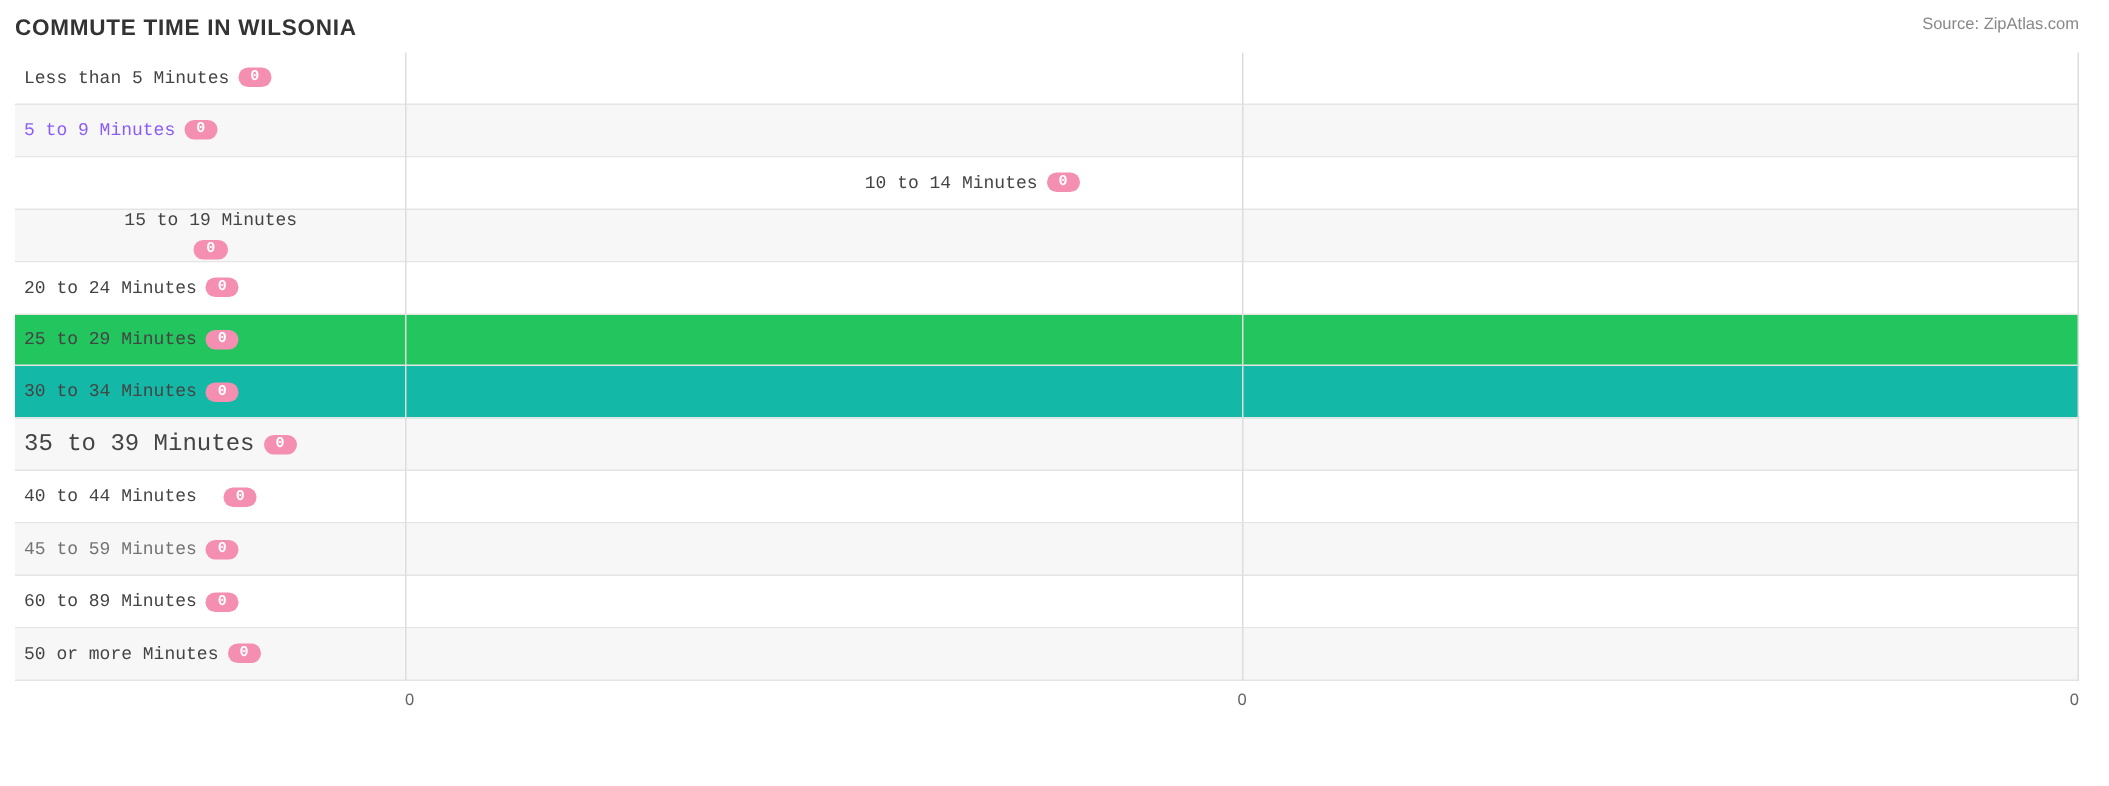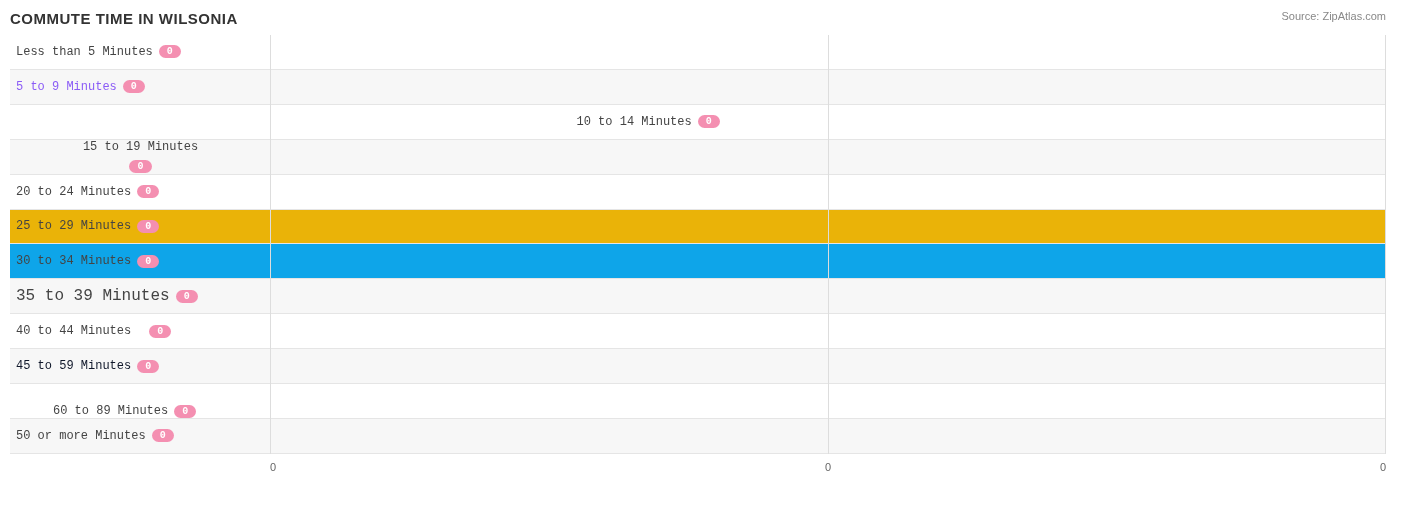--- a/index.html
+++ b/index.html
@@ -114,30 +114,30 @@
         </div>
         <div style="display: flex; align-items: center; height: 8.33333%; background: rgb(255, 255, 255); border-bottom: 1px solid rgb(229, 229, 229); position: relative;">
           <div style="width: 255px; display: flex; align-items: center; padding-left: 6px; gap: 6px; flex-shrink: 0; height: 100%;">
             <span style="font-size: 12px; color: rgb(68, 68, 68); white-space: nowrap;">20 to 24 Minutes</span>
             <span style="background: rgb(244, 143, 177); color: rgb(255, 255, 255); font-size: 10px; font-weight: bold; border-radius: 12px; padding: 1px 8px; white-space: nowrap; flex-shrink: 0;">0</span>
           </div>
           <div style="flex: 1 1 0%; height: 100%; display: flex; align-items: center;">
             <div style="height: 50%; background: rgb(244, 143, 177); width: 0px; border-radius: 0px 2px 2px 0px;"></div>
           </div>
         </div>
-        <div style="display: flex; align-items: center; height: 8.33333%; background: #eab308; border-bottom: 1px solid rgb(229, 229, 229); position: relative;">
+        <div style="display: flex; align-items: center; height: 8.33333%; background: #22c55e; border-bottom: 1px solid rgb(229, 229, 229); position: relative;">
           <div style="width: 255px; display: flex; align-items: center; padding-left: 6px; gap: 6px; flex-shrink: 0; height: 100%;">
             <span style="font-size: 12px; color: rgb(68, 68, 68); white-space: nowrap;">25 to 29 Minutes</span>
             <span style="background: rgb(244, 143, 177); color: rgb(255, 255, 255); font-size: 10px; font-weight: bold; border-radius: 12px; padding: 1px 8px; white-space: nowrap; flex-shrink: 0;">0</span>
           </div>
           <div style="flex: 1 1 0%; height: 100%; display: flex; align-items: center;">
             <div style="height: 50%; background: rgb(244, 143, 177); width: 0px; border-radius: 0px 2px 2px 0px;"></div>
           </div>
         </div>
-        <div style="display: flex; align-items: center; height: 8.33333%; background: #0ea5e9; border-bottom: 1px solid rgb(229, 229, 229); position: relative;">
+        <div style="display: flex; align-items: center; height: 8.33333%; background: #14b8a6; border-bottom: 1px solid rgb(229, 229, 229); position: relative;">
           <div style="width: 255px; display: flex; align-items: center; padding-left: 6px; gap: 6px; flex-shrink: 0; height: 100%;">
             <span style="font-size: 12px; color: rgb(68, 68, 68); white-space: nowrap;">30 to 34 Minutes</span>
             <span style="background: rgb(244, 143, 177); color: rgb(255, 255, 255); font-size: 10px; font-weight: bold; border-radius: 12px; padding: 1px 8px; white-space: nowrap; flex-shrink: 0;">0</span>
           </div>
           <div style="flex: 1 1 0%; height: 100%; display: flex; align-items: center;">
             <div style="height: 50%; background: rgb(244, 143, 177); width: 0px; border-radius: 0px 2px 2px 0px;"></div>
           </div>
         </div>
         <div style="display: flex; align-items: center; height: 8.33333%; background: rgb(247, 247, 247); border-bottom: 1px solid rgb(229, 229, 229); position: relative;">
           <div style="width: 255px; display: flex; align-items: center; padding-left: 6px; gap: 6px; flex-shrink: 0; height: 100%;">
@@ -152,29 +152,29 @@
           <div style="width: 255px; display: flex; align-items: center; padding-left: 6px; gap: 18px; flex-shrink: 0; height: 100%;">
             <span style="font-size: 12px; color: rgb(68, 68, 68); white-space: nowrap;">40 to 44 Minutes</span>
             <span style="background: rgb(244, 143, 177); color: rgb(255, 255, 255); font-size: 10px; font-weight: bold; border-radius: 12px; padding: 1px 8px; white-space: nowrap; flex-shrink: 0;">0</span>
           </div>
           <div style="flex: 1 1 0%; height: 100%; display: flex; align-items: center;">
             <div style="height: 50%; background: rgb(244, 143, 177); width: 0px; border-radius: 0px 2px 2px 0px;"></div>
           </div>
         </div>
         <div style="display: flex; align-items: center; height: 8.33333%; background: rgb(247, 247, 247); border-bottom: 1px solid rgb(229, 229, 229); position: relative;">
           <div style="width: 255px; display: flex; align-items: center; padding-left: 6px; gap: 6px; flex-shrink: 0; height: 100%;">
-            <span style="font-size: 12px; color: #0f172a; white-space: nowrap;">45 to 59 Minutes</span>
-            <span style="background: rgb(244, 143, 177); color: rgb(255, 255, 255); font-size: 10px; font-weight: bold; border-radius: 12px; padding: 1px 8px; white-space: nowrap; flex-shrink: 0;">0</span>
-          </div>
-          <div style="flex: 1 1 0%; height: 100%; display: flex; align-items: center;">
-            <div style="height: 50%; background: rgb(244, 143, 177); width: 0px; border-radius: 0px 2px 2px 0px;"></div>
-          </div>
-        </div>
-        <div style="display: flex; align-items: center; height: 8.33333%; background: rgb(255, 255, 255); border-bottom: 1px solid rgb(229, 229, 229); position: relative;">
-          <div style="width: 255px; display: flex; align-items: flex-end; padding-left: 6px; gap: 6px; flex-shrink: 0; height: 100%; margin-left: 37px;">
+            <span style="font-size: 12px; color: #737373; white-space: nowrap;">45 to 59 Minutes</span>
+            <span style="background: rgb(244, 143, 177); color: rgb(255, 255, 255); font-size: 10px; font-weight: bold; border-radius: 12px; padding: 1px 8px; white-space: nowrap; flex-shrink: 0;">0</span>
+          </div>
+          <div style="flex: 1 1 0%; height: 100%; display: flex; align-items: center;">
+            <div style="height: 50%; background: rgb(244, 143, 177); width: 0px; border-radius: 0px 2px 2px 0px;"></div>
+          </div>
+        </div>
+        <div style="display: flex; align-items: center; height: 8.33333%; background: rgb(255, 255, 255); border-bottom: 1px solid rgb(229, 229, 229); position: relative;">
+          <div style="width: 255px; display: flex; align-items: center; padding-left: 6px; gap: 6px; flex-shrink: 0; height: 100%;">
             <span style="font-size: 12px; color: rgb(68, 68, 68); white-space: nowrap;">60 to 89 Minutes</span>
             <span style="background: rgb(244, 143, 177); color: rgb(255, 255, 255); font-size: 10px; font-weight: bold; border-radius: 12px; padding: 1px 8px; white-space: nowrap; flex-shrink: 0;">0</span>
           </div>
           <div style="flex: 1 1 0%; height: 100%; display: flex; align-items: center;">
             <div style="height: 50%; background: rgb(244, 143, 177); width: 0px; border-radius: 0px 2px 2px 0px;"></div>
           </div>
         </div>
         <div style="display: flex; align-items: center; height: 8.33333%; background: rgb(247, 247, 247); border-bottom: 1px solid rgb(229, 229, 229); position: relative;">
           <div style="width: 255px; display: flex; align-items: center; padding-left: 6px; gap: 6px; flex-shrink: 0; height: 100%;">
             <span style="font-size: 12px; color: rgb(68, 68, 68); white-space: nowrap;">50 or more Minutes</span>

